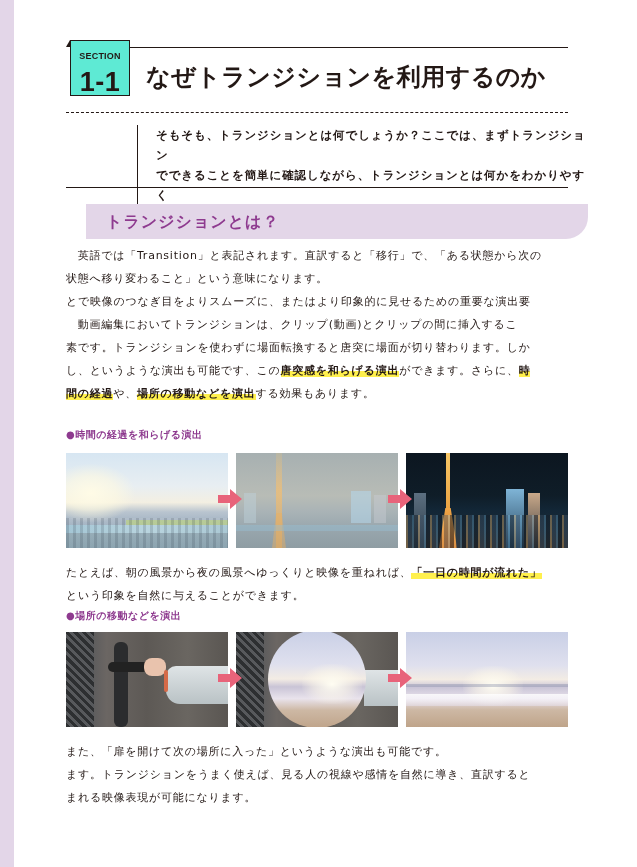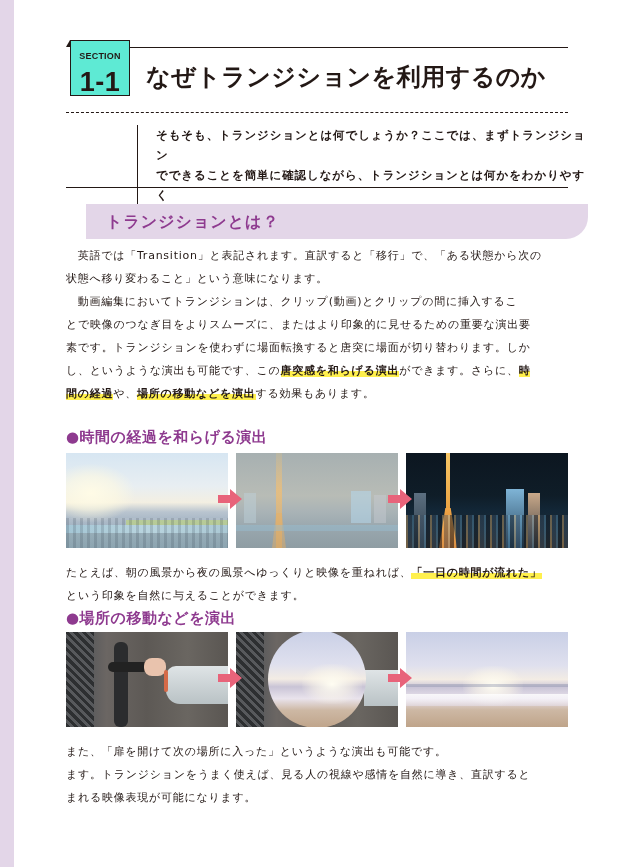--- a/index.html
+++ b/index.html
@@ -17,21 +17,21 @@
   .intro{position:absolute;left:137px;top:125px;width:430px;border-left:1.3px solid #231815;padding-left:18px;font-size:11.5px;font-weight:bold;line-height:20px;letter-spacing:0.9px;}
   .intro p{margin:0;}
   .sec-bottom-line{position:absolute;left:66px;top:187px;width:502px;border-top:1.5px solid #231815;}
   
   .heading-bar{position:absolute;left:66px;top:204px;width:502px;height:35px;background:#e3d6e8;border-radius:0 0 22px 0;box-sizing:border-box;padding-left:20px;margin-left:20px;}
   .heading-bar span{display:block;line-height:35px;font-size:16px;font-weight:bold;color:#8e3a8f;letter-spacing:1px;}
   
   .para{position:absolute;left:66px;width:502px;font-size:11px;line-height:23px;letter-spacing:0.75px;}
   .para p{margin:0;}
   .hl{background:linear-gradient(transparent 55%,#fff04d 55%);font-weight:bold;}
-  .subhead{position:absolute;left:66px;font-size:15px;font-weight:bold;color:#8e3a8f;letter-spacing:0.5px;}
+  .subhead{position:absolute;left:66px;font-size:10px;font-weight:bold;color:#8e3a8f;letter-spacing:0.5px;}
   
   .img-row{position:absolute;left:66px;width:502px;height:95px;}
   .img{position:absolute;top:0;width:162px;height:95px;overflow:hidden;}
   .img1{left:0}.img2{left:170px}.img3{left:340px}
   .arrow{position:absolute;top:36px;width:24px;height:20px;}
   .arrow1{left:152px}.arrow2{left:322px}
   
   .day{background:linear-gradient(180deg,#d7e6f2 0%,#e8eef2 35%,#f3efe2 52%,#b9c4cf 62%,#9fb1c2 75%,#8aa4b0 85%,#7d9aa8 100%);}
   .day .sun{position:absolute;left:-20px;top:10px;width:90px;height:60px;background:radial-gradient(ellipse,#fffbe6 0%,rgba(255,250,225,0.6) 40%,rgba(255,255,255,0) 70%);}
   .day .river{position:absolute;left:0;top:72px;width:162px;height:8px;background:linear-gradient(90deg,#9cc7d9,#b9dbe6,#a6cbd8);opacity:.9;}
@@ -68,22 +68,22 @@
 <div class="heading-bar">
   <span>トランジションとは？</span>
 </div>
 
 <div class="para" style="top:244px;">
   <p>　英語では「Transition」と表記されます。直訳すると「移行」で、「ある状態から次の</p>
   <p>状態へ移り変わること」という意味になります。</p>
 </div>
 
 <div class="para" style="top:290px;">
+  <p>とで映像のつなぎ目をよりスムーズに、またはより印象的に見せるための重要な演出要</p>
   <p>　動画編集においてトランジションは、クリップ(動画)とクリップの間に挿入するこ</p>
-  <p>とで映像のつなぎ目をよりスムーズに、またはより印象的に見せるための重要な演出要</p>
   <p>素です。トランジションを使わずに場面転換すると唐突に場面が切り替わります。しか</p>
   <p><span>し、というような演出も可能です、この</span><span class="hl">唐突感を和らげる演出</span><span>ができます。さらに、</span><span class="hl">時</span></p>
   <p><span class="hl">間の経過</span><span>や、</span><span class="hl">場所の移動などを演出</span><span>する効果もあります。</span></p>
 </div>
 
 <div class="subhead" style="top:428px;">●時間の経過を和らげる演出</div>
 <div class="img-row" style="top:453px;">
   <div class="img img1 day">
     <div class="sun"></div>
     <div class="green"></div>

